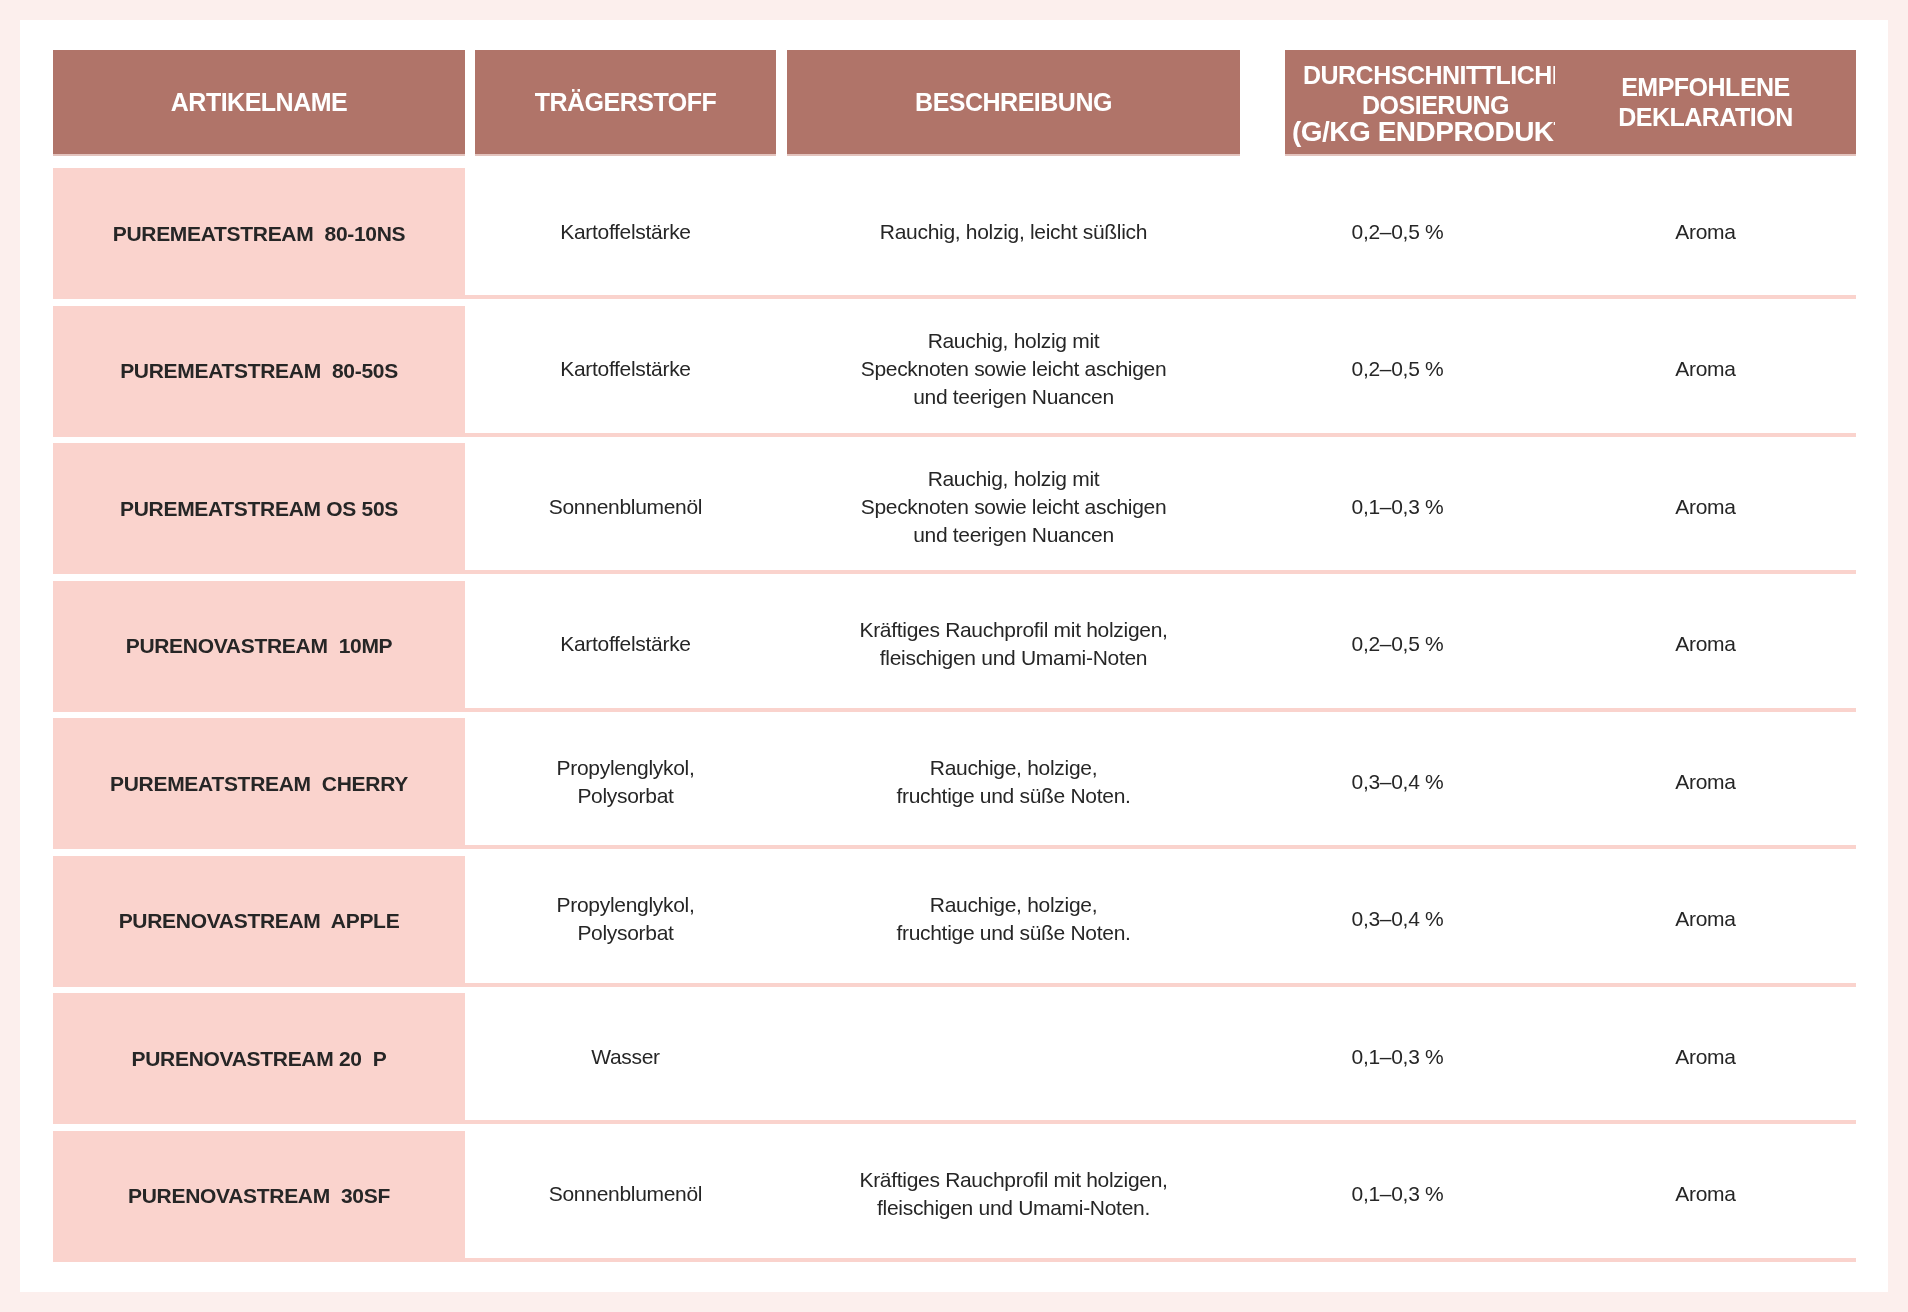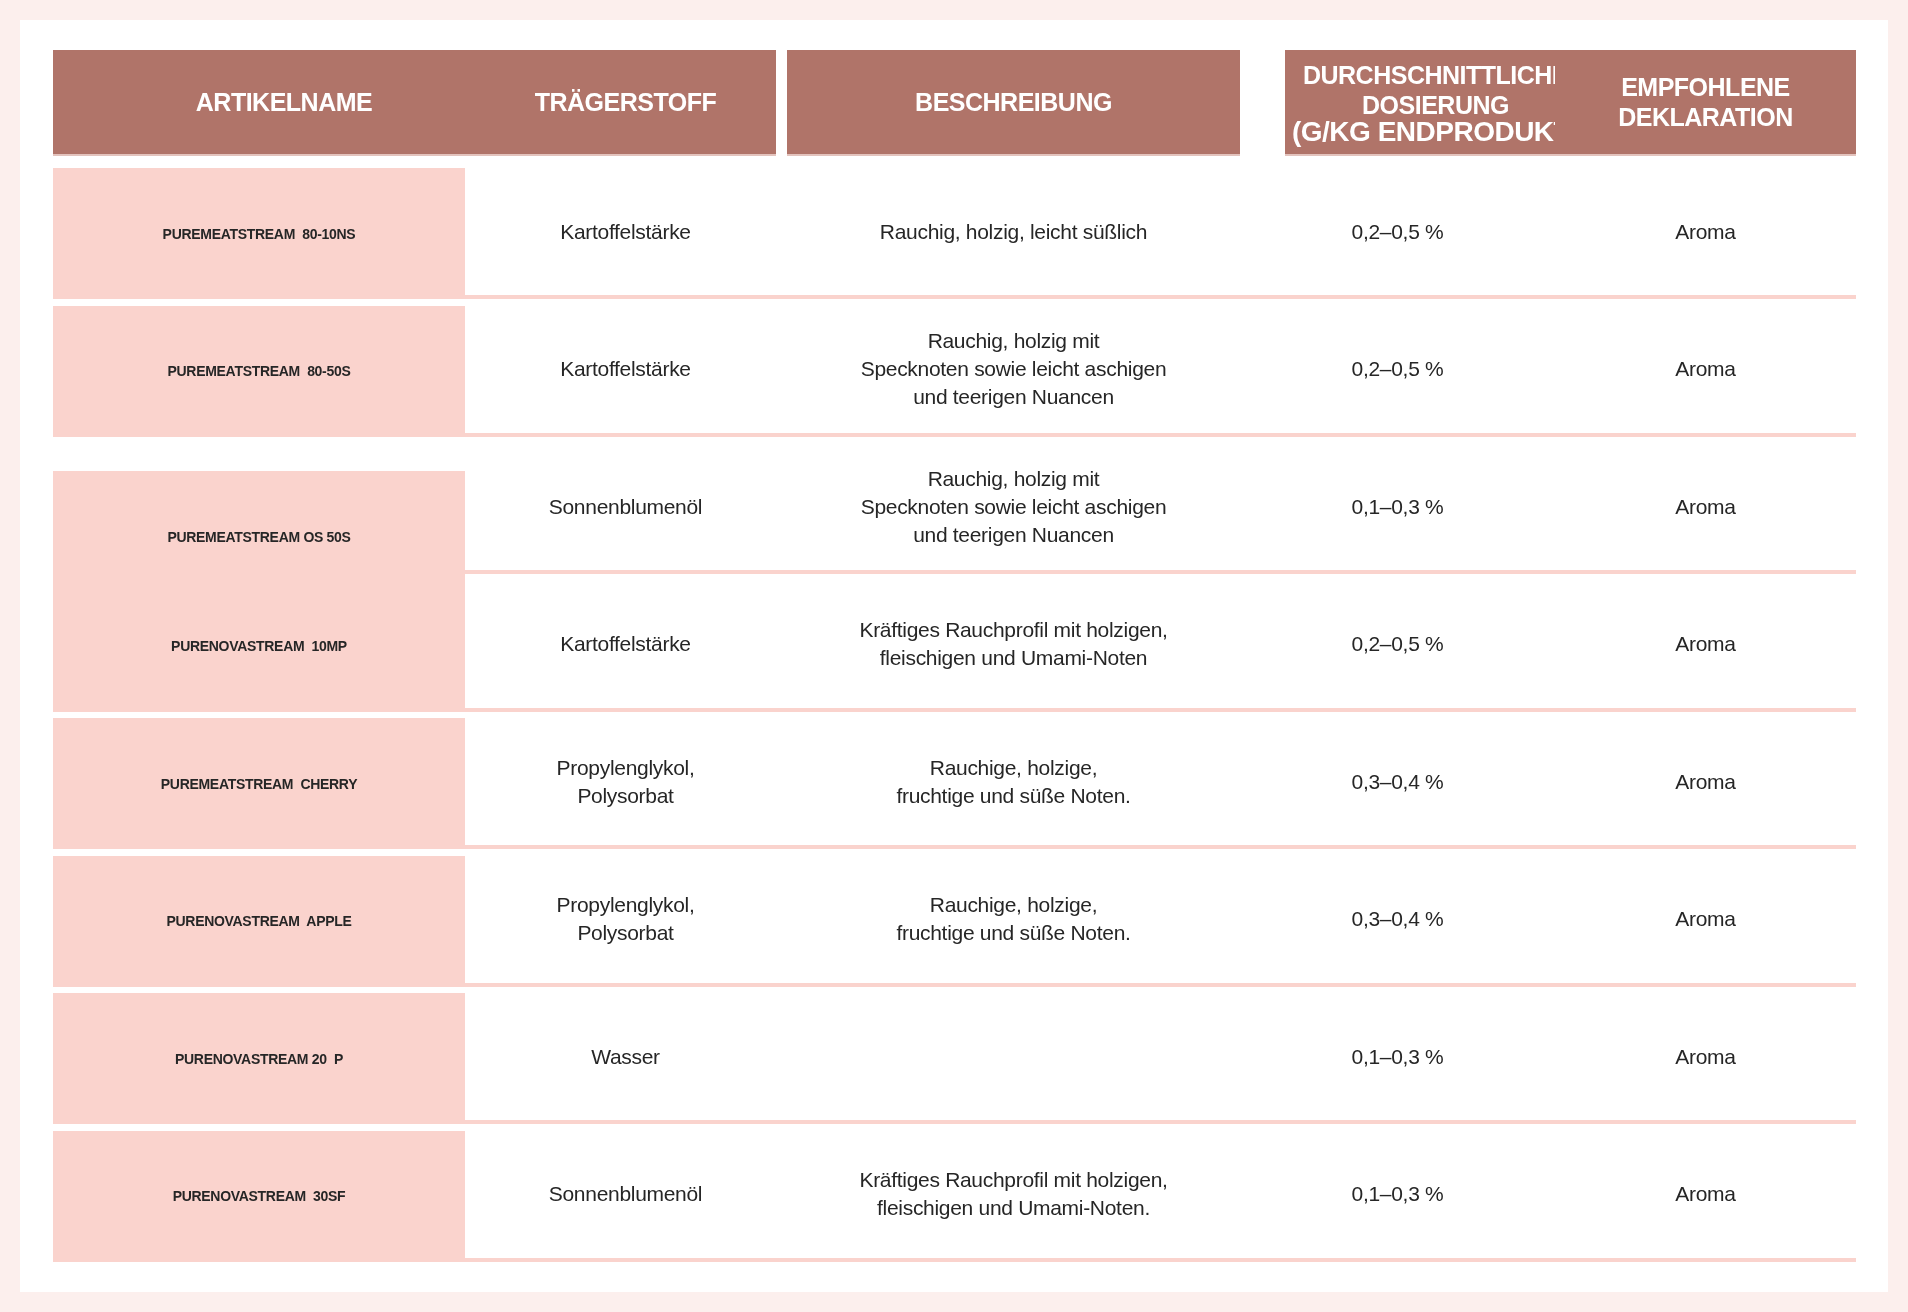--- a/index.html
+++ b/index.html
@@ -17,29 +17,29 @@
     box-shadow:0 2px 0 #e3c3bd;
   }
   .hcell .sub { font-size:28px; line-height:24px; }
   .rows { position:absolute; left:53px; top:168px; width:1803px; }
   .row { position:absolute; left:0; width:1803px; height:131px; }
   .row .line { position:absolute; left:0; right:0; bottom:0; height:4px; background:#fad3cd; }
   .cell {
     position:absolute; top:0; height:127px; display:flex; align-items:center; justify-content:center;
     text-align:center; font-size:21px; line-height:28px; white-space:pre-line; letter-spacing:-0.3px;
   }
-  .cell.name { left:0; width:412px; height:131px; background:#fad3cd; font-weight:bold; font-size:14px; }
+  .cell.name { left:0; width:412px; height:131px; background:#fad3cd; font-weight:bold; font-size:21px; }
 </style>
 </head>
 <body>
 
 <div class="card"></div>
 
 <div class="header">
-  <div class="hcell" style="left:0;width:412px;padding-left:25px;">
+  <div class="hcell" style="left:0;width:412px;">
     <span style="white-space:pre-line">ARTIKELNAME</span>
   </div>
   <div class="hcell" style="left:422px;width:301px;">
     <span style="white-space:pre-line">TRÄGERSTOFF</span>
   </div>
   <div class="hcell" style="left:734px;width:453px;">
     <span style="white-space:pre-line">BESCHREIBUNG</span>
   </div>
   <div class="hcell" style="left:1220px;width:301px;margin-left:12px;">
     <span style="white-space:pre-line">DURCHSCHNITTLICHE
@@ -65,21 +65,21 @@
       <div class="cell name" style="white-space: pre;">PUREMEATSTREAM  80-50S</div>
       <div class="cell" style="left: 422px; width: 301px;">Kartoffelstärke</div>
       <div class="cell" style="left: 734px; width: 453px;">Rauchig, holzig mit
 Specknoten sowie leicht aschigen
 und teerigen Nuancen</div>
       <div class="cell" style="left: 1194px; width: 301px;">0,2–0,5 %</div>
       <div class="cell" style="left: 1502px; width: 301px;">Aroma</div>
       <div class="line"></div>
     </div>
     <div class="row" style="top: 275px;">
-      <div class="cell name" style="white-space: pre; margin-top: 28px;">PUREMEATSTREAM OS 50S</div>
+      <div class="cell name" style="white-space: pre;">PUREMEATSTREAM OS 50S</div>
       <div class="cell" style="left: 422px; width: 301px;">Sonnenblumenöl</div>
       <div class="cell" style="left: 734px; width: 453px;">Rauchig, holzig mit
 Specknoten sowie leicht aschigen
 und teerigen Nuancen</div>
       <div class="cell" style="left: 1194px; width: 301px;">0,1–0,3 %</div>
       <div class="cell" style="left: 1502px; width: 301px;">Aroma</div>
       <div class="line"></div>
     </div>
     <div class="row" style="top: 412.5px;">
       <div class="cell name" style="white-space: pre;">PURENOVASTREAM  10MP</div>

